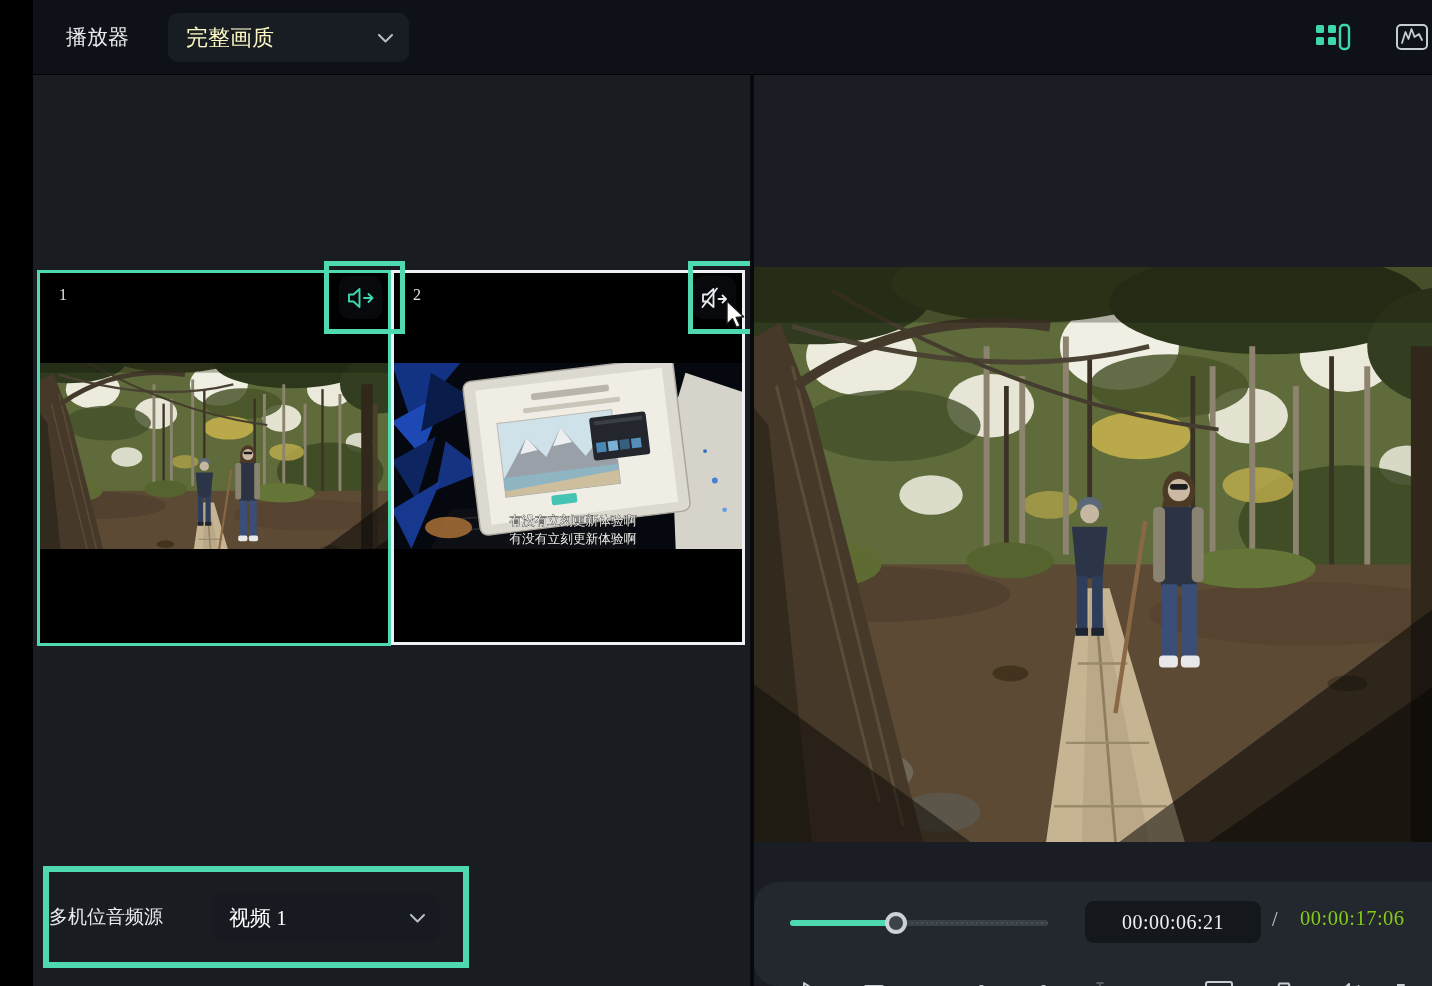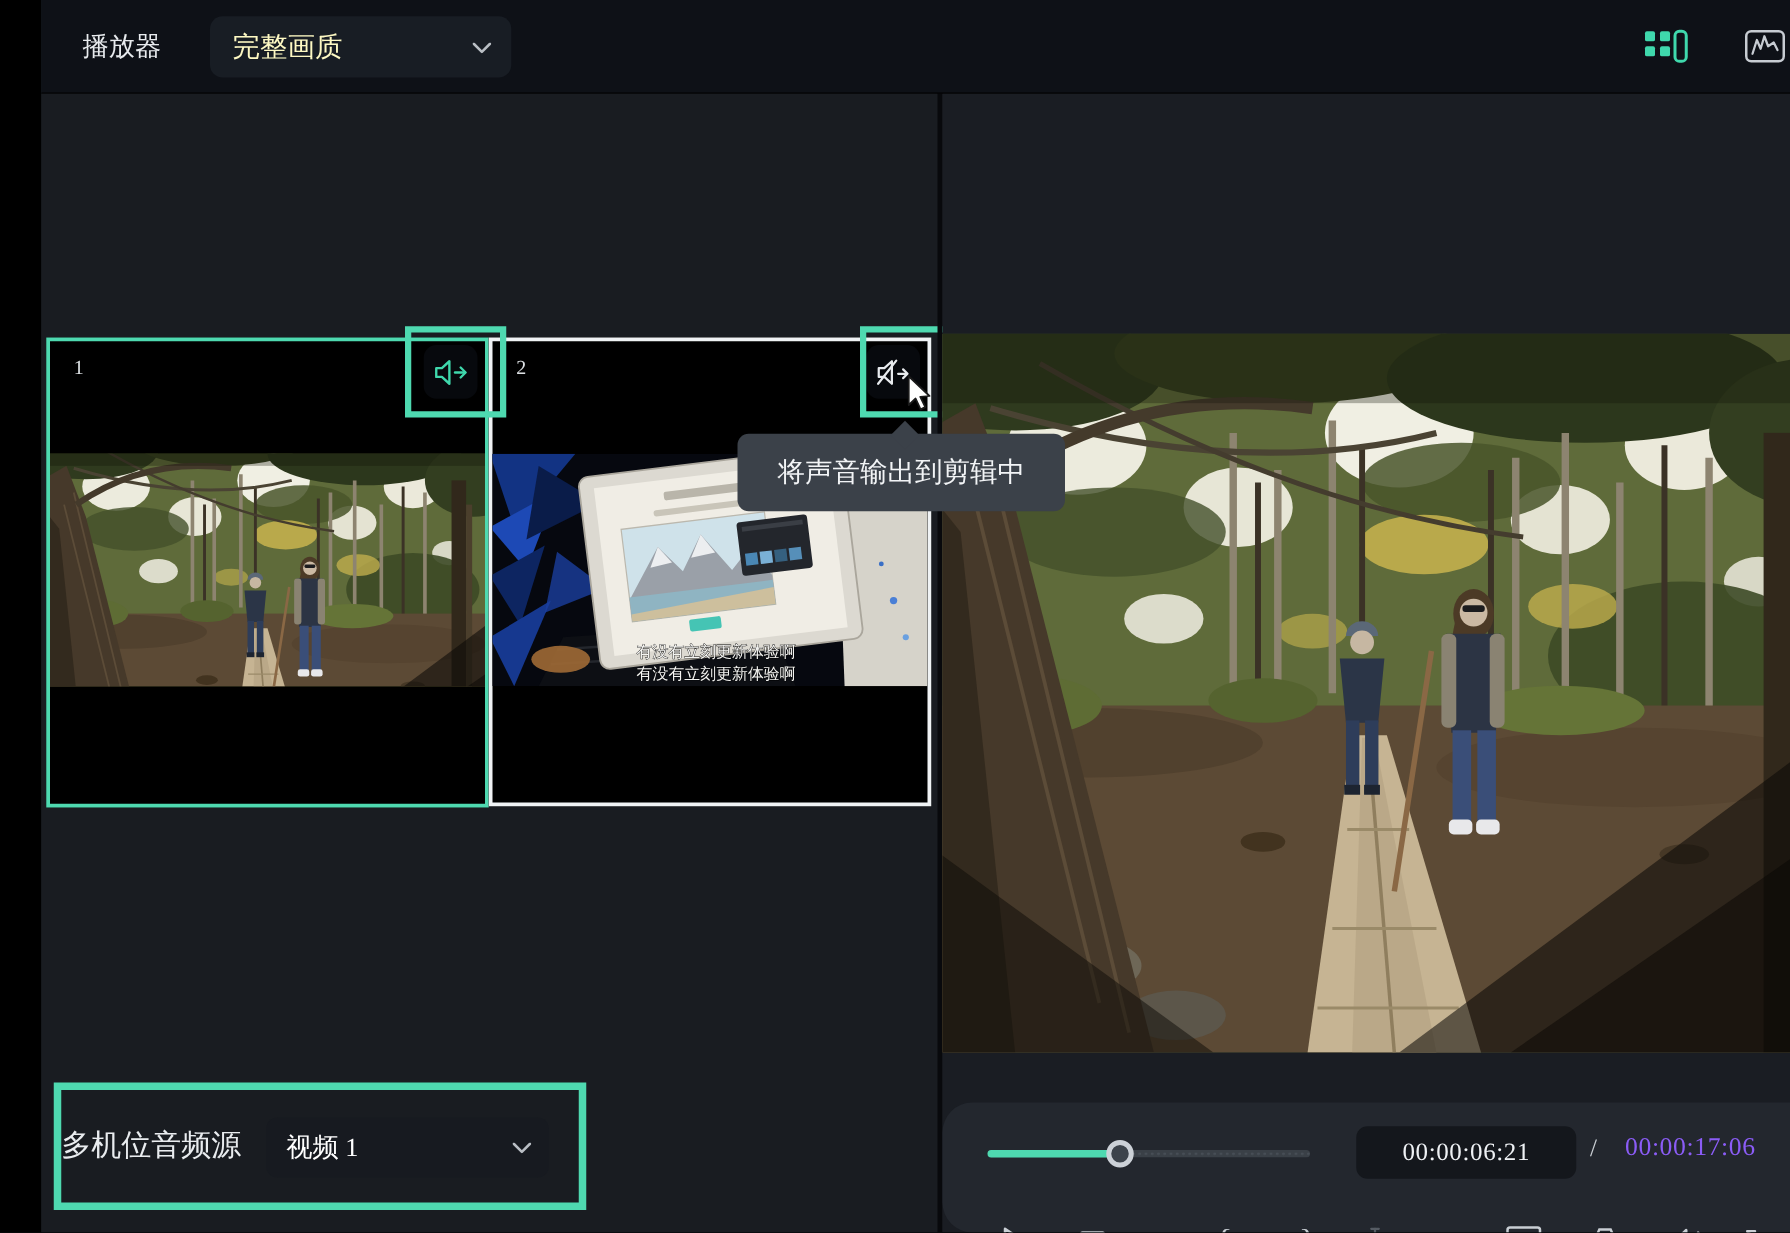--- a/index.html
+++ b/index.html
@@ -33,38 +33,38 @@
   .annot{position:absolute;border:5px solid #4ed9b0;pointer-events:none;}
   .annot-a1{left:291px;top:186px;width:81px;height:73px;}
   .annot-a2{left:655px;top:186px;width:82px;height:73px;}
   .annot-a3{left:10px;top:791px;width:426px;height:102px;border-width:6px;}
   
   .tooltip{position:absolute;left:557px;top:272px;width:262px;height:62px;background:#3b4149;border-radius:9px;z-index:30;
            display:flex;align-items:center;justify-content:center;font-size:22px;color:#f2f4f6;}
   .tooltip .caret{position:absolute;left:126px;top:-7px;width:16px;height:16px;background:#3b4149;transform:rotate(45deg);}
   .cursor{position:absolute;left:692px;top:225px;z-index:40;pointer-events:none;}
   
-  .audiosrc-label{position:absolute;left:16px;top:817px;height:50px;line-height:50px;font-size:24px;color:#e9ecef;}
+  .audiosrc-label{position:absolute;left:16px;top:817px;height:50px;line-height:50px;font-size:19px;color:#e9ecef;}
   .audiosrc-dd{position:absolute;left:180px;top:819px;width:226px;height:48px;background:#171a20;border-radius:9px;cursor:pointer;}
   .audiosrc-dd .val{position:absolute;left:16px;top:0;height:48px;line-height:48px;font-size:21px;color:#ffffff;}
   .audiosrc-dd .dd-chevron{top:20px;right:14px;}
   
   .video-preview{position:absolute;left:0;top:192px;width:711px;height:575px;display:block;}
   .control-panel{position:absolute;left:0;top:807px;width:711px;height:104px;background:#23272e;border-radius:24px;}
   
   .slider{position:absolute;left:36px;top:30px;width:258px;height:22px;cursor:pointer;}
   .slider .track{position:absolute;left:0;top:8px;width:100%;height:6px;border-radius:3px;background:#3a4047;
      background-image:radial-gradient(circle at 2px 3px,#474e56 1px,transparent 1.2px);background-size:5px 6px;}
   .slider .fill{position:absolute;left:0;top:8px;height:6px;border-radius:3px;background:#4ed9b0;}
   .slider .handle{position:absolute;top:0;width:22px;height:22px;border-radius:50%;background:#3c434b;border:4px solid #ccd1d7;}
   
   .tc-box{position:absolute;left:331px;top:19px;width:176px;height:42px;background:#14171c;border-radius:9px;
           display:flex;align-items:center;justify-content:center;font-size:20px;letter-spacing:.5px;color:#eef1f4;cursor:text;}
   .tc-sep{position:absolute;left:518px;top:26px;font-size:20px;color:#ccd1d6;}
-  .tc-total{position:absolute;left:546px;top:25px;font-size:20.5px;letter-spacing:.5px;color:#8b5cf6;}
+  .tc-total{position:absolute;left:546px;top:25px;font-size:20.5px;letter-spacing:.5px;color:#84cc16;}
   
   .tbtn{position:absolute;top:94px;width:38px;height:38px;display:flex;align-items:center;justify-content:center;cursor:pointer;border-radius:6px;}
   .brace{font-size:30px;font-weight:400;color:#c9ced4;line-height:38px;}
   .dim{opacity:1;}
   svg{display:block;}
 </style>
 </head>
 <body>
 
 <svg width="0" height="0" style="position:absolute">
@@ -266,24 +266,20 @@
             <polyline points="21.5,8.5 25,12 21.5,15.5" fill="none" stroke="#e8ebee" stroke-width="1.8" stroke-linecap="round" stroke-linejoin="round"></polyline>
           </svg>
         </span>
       </div>
     </div>
 
     <div class="annot annot-a1"></div>
     <div class="annot annot-a2"></div>
     <div class="annot annot-a3"></div>
 
-    <div class="tooltip">
-      <div class="caret"></div>
-      <span>将声音输出到剪辑中</span>
-    </div>
 
     <div class="cursor">
       <svg width="22" height="30" viewBox="0 0 22 30">
         <path d="M2 1 L2 24 L7.5 18.8 L11.5 27.5 L15.2 25.7 L11.2 17.4 L18.6 16.8 Z" fill="#ffffff" stroke="#1a1a1a" stroke-width="1.4" stroke-linejoin="round"></path>
       </svg>
     </div>
 
     <div class="audiosrc-label">多机位音频源</div>
     <div class="audiosrc-dd">
       <span class="val">视频 1</span>

